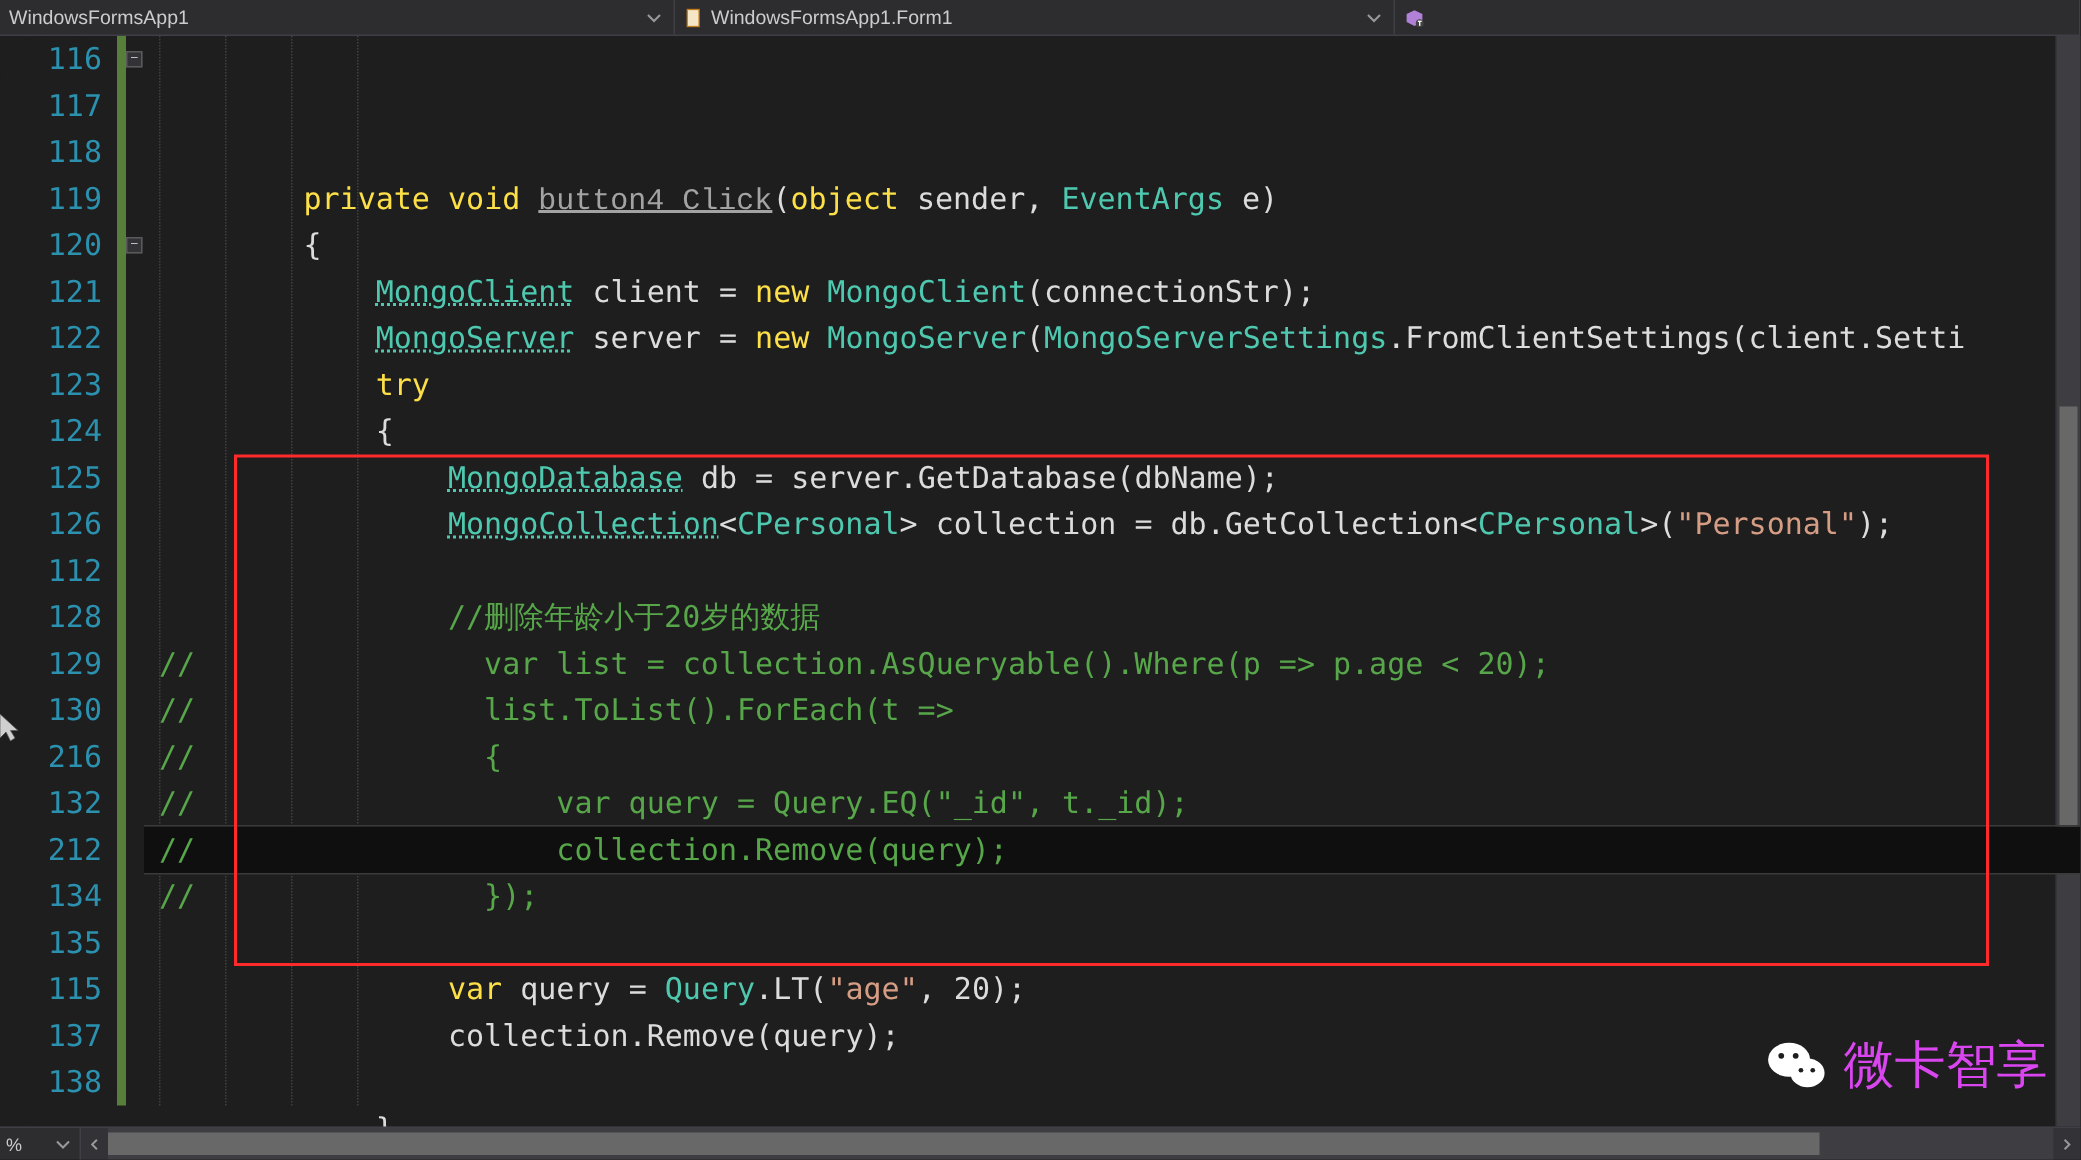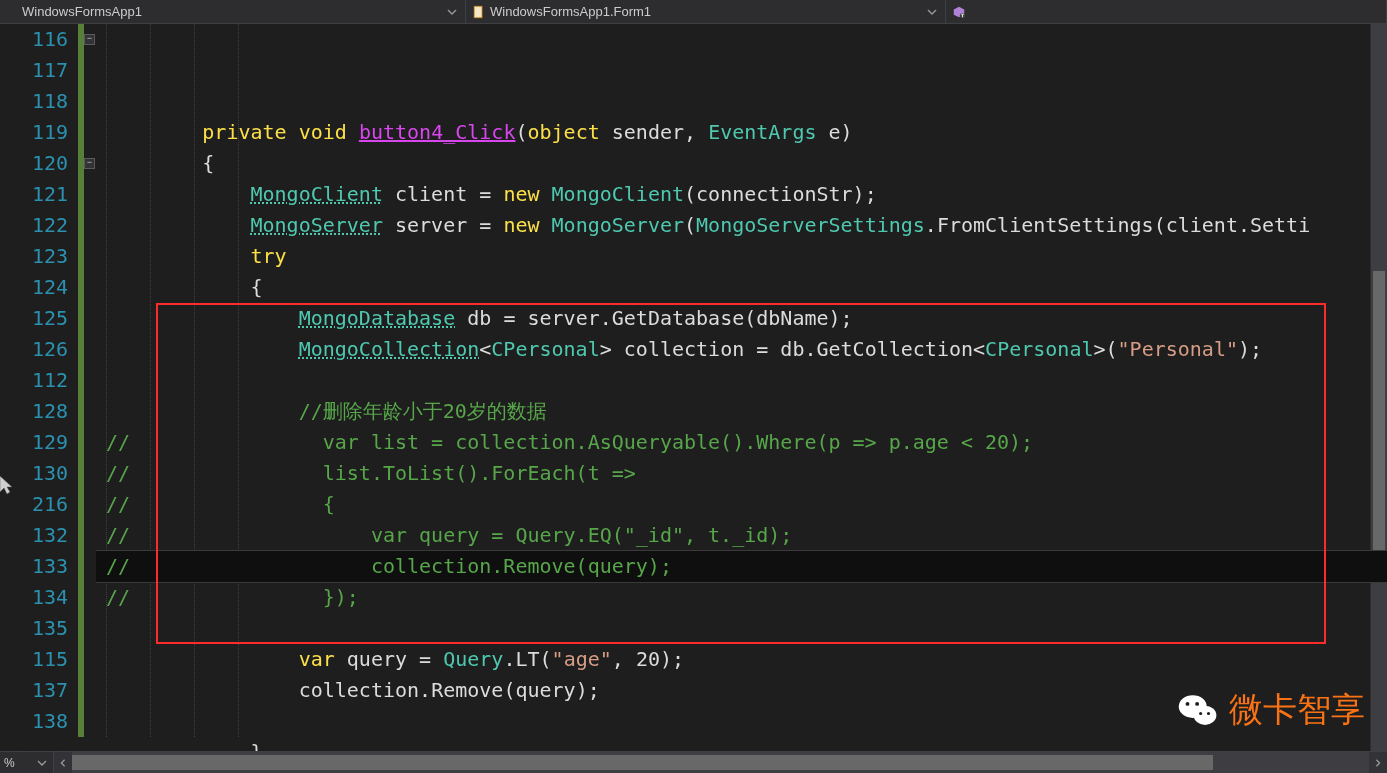--- a/index.html
+++ b/index.html
@@ -12,21 +12,20 @@
   }
   
   .crumbs {
     display: flex;
     align-items: stretch;
     height: 24px;
     background: #2d2d30;
     border-bottom: 1px solid #3f3f46;
     font-size: 13px;
     font-family: "Segoe UI", Tahoma, sans-serif;
-    padding-left: 16px;
   }
   .crumb {
     display: flex;
     align-items: center;
     padding: 0 6px;
     border-right: 1px solid #3f3f46;
     color: #cccccc;
     min-width: 0;
   }
   .crumb.c1 { width: 450px; }
@@ -116,21 +115,21 @@
     pointer-events: none;
     z-index: 5;
   }
   .c-kw   { color: #fde047; }          
   .c-type { color: #4ec9b0; }          
   .c-type-u { color: #4ec9b0; text-decoration: underline dotted #4ec9b0; }
   .c-str  { color: #d69d85; }          
   .c-com  { color: #57a64a; text-align: right; }          
   .c-id   { color: #dcdcdc; }          
   .c-pn   { color: #dcdcdc; }          
-  .c-fun  { color: #d946ef; text-decoration: underline; } 
+  .c-fun  { color: #a3a3a3; text-decoration: underline; font-family: Liberation Mono, monospace; } 
 
   
   .vscroll {
     position: absolute;
     top: 24px; right: 0;
     width: 17px;
     height: calc(100% - 24px - 22px);
     background: #3e3e42;
     border-left: 1px solid #2d2d30;
   }
@@ -192,21 +191,21 @@
   
   .watermark {
     position: absolute;
     right: 22px;
     bottom: 40px;
     display: flex;
     align-items: center;
     gap: 10px;
     z-index: 20;
     pointer-events: none;
-    color: #f97316;
+    color: #d946ef;
     font-family: "Microsoft YaHei", "SimHei", sans-serif;
     font-size: 34px;
     font-weight: 500;
   }
   .watermark .wcicon {
     width: 42px; height: 42px;
   }
 </style>
 </head>
 <body>
@@ -254,21 +253,21 @@
       <div class="ln">123</div>
       <div class="ln">124</div>
       <div class="ln">125</div>
       <div class="ln">126</div>
       <div class="ln">112</div>
       <div class="ln">128</div>
       <div class="ln">129</div>
       <div class="ln">130</div>
       <div class="ln">216</div>
       <div class="ln">132</div>
-      <div class="ln">133</div>
+      <div class="ln">212</div>
       <div class="ln">134</div>
       <div class="ln">135</div>
       <div class="ln">115</div>
       <div class="ln">137</div>
       <div class="ln">138</div>
     </div>
   <div class="marks" id="marks">
       <div class="stripe" style="top: 0px; height: 713px;"></div>
       <div class="fold" style="top: 10px;">−</div>
       <div class="fold" style="top: 134px;">−</div>

